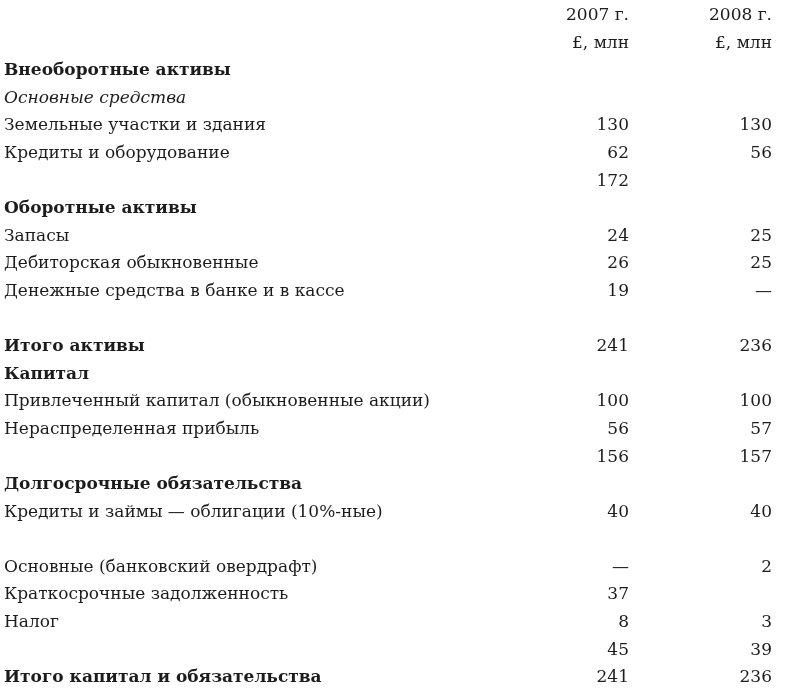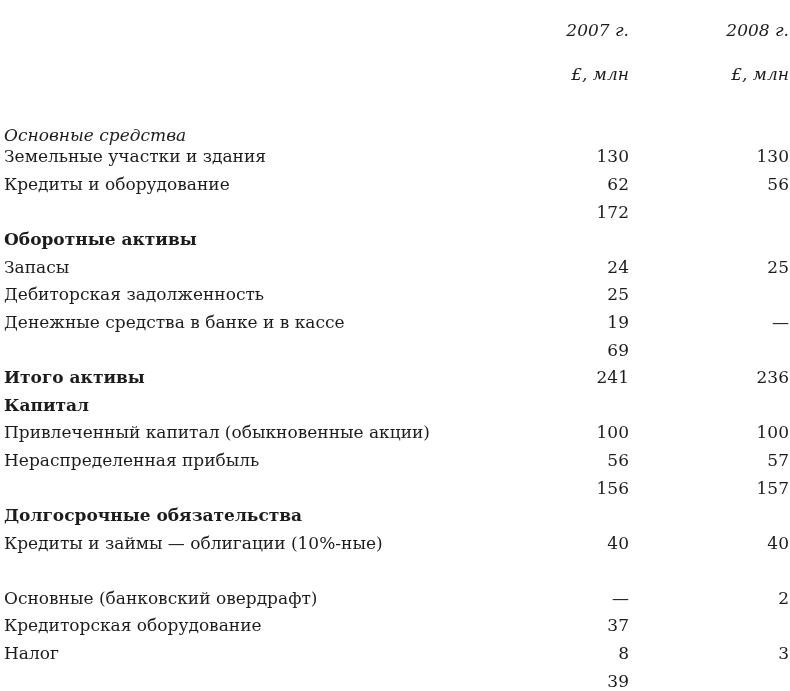--- a/index.html
+++ b/index.html
@@ -29,46 +29,45 @@
     overflow: visible;
   }
   .label {
     padding-left: 4px;
     text-align: left;
   }
   .num {
     text-align: right;
   }
   .num.c1 { padding-right: 1px; }
-  .num.c2 { padding-right: 1px; }
+  .num.c2 { padding-right: 18px; }
   .bold   { font-weight: bold; }
-  .italic { font-style: italic; margin-top: 6px; }
+  .italic { font-style: italic; }
   .hdr {
-    font-style: italic;
-    margin-top: 16px;
   }
 </style>
 </head>
 <body>
 
 <div class="sheet">
 
   <div class="row hdr">
     <div class="cell label"></div>
     <div class="cell num c1">2007 г.</div>
     <div class="cell num c2">2008 г.</div>
   </div>
 
   <div class="row hdr">
     <div class="cell label"></div>
     <div class="cell num c1">£, млн</div>
     <div class="cell num c2">£, млн</div>
   </div>
 
   <div class="row">
+    <div class="cell label bold">Внеоборотные активы</div>
     <div class="cell num c1"></div>
     <div class="cell num c2"></div>
   </div>
 
   <div class="row">
     <div class="cell label italic">Основные средства</div>
     <div class="cell num c1"></div>
     <div class="cell num c2"></div>
   </div>
 
@@ -95,33 +94,33 @@
     <div class="cell num c2"></div>
   </div>
 
   <div class="row">
     <div class="cell label">Запасы</div>
     <div class="cell num c1">24</div>
     <div class="cell num c2">25</div>
   </div>
 
   <div class="row">
-    <div class="cell label">Дебиторская задолженность</div>
+    <div class="cell label">Дебиторская обыкновенные</div>
+    <div class="cell num c1">26</div>
     <div class="cell num c2">25</div>
   </div>
 
   <div class="row">
     <div class="cell label">Денежные средства в банке и в кассе</div>
     <div class="cell num c1">19</div>
     <div class="cell num c2">—</div>
   </div>
 
   <div class="row">
     <div class="cell label"></div>
-    <div class="cell num c1">69</div>
   </div>
 
   <div class="row">
     <div class="cell label bold">Итого активы</div>
     <div class="cell num c1">241</div>
     <div class="cell num c2">236</div>
   </div>
 
   <div class="row">
     <div class="cell label bold">Капитал</div>
@@ -164,33 +163,35 @@
     <div class="cell num c2"></div>
   </div>
 
   <div class="row">
     <div class="cell label">Основные (банковский овердрафт)</div>
     <div class="cell num c1">—</div>
     <div class="cell num c2">2</div>
   </div>
 
   <div class="row">
-    <div class="cell label">Кредиторская оборудование</div>
+    <div class="cell label">Краткосрочные задолженность</div>
     <div class="cell num c1">37</div>
   </div>
 
   <div class="row">
     <div class="cell label">Налог</div>
     <div class="cell num c1">8</div>
     <div class="cell num c2">3</div>
   </div>
 
   <div class="row">
     <div class="cell label"></div>
+    <div class="cell num c1">45</div>
     <div class="cell num c2">39</div>
   </div>
 
   <div class="row">
+    <div class="cell label bold">Итого капитал и обязательства</div>
     <div class="cell num c1">241</div>
     <div class="cell num c2">236</div>
   </div>
 
 </div>
 
 </body></html>

